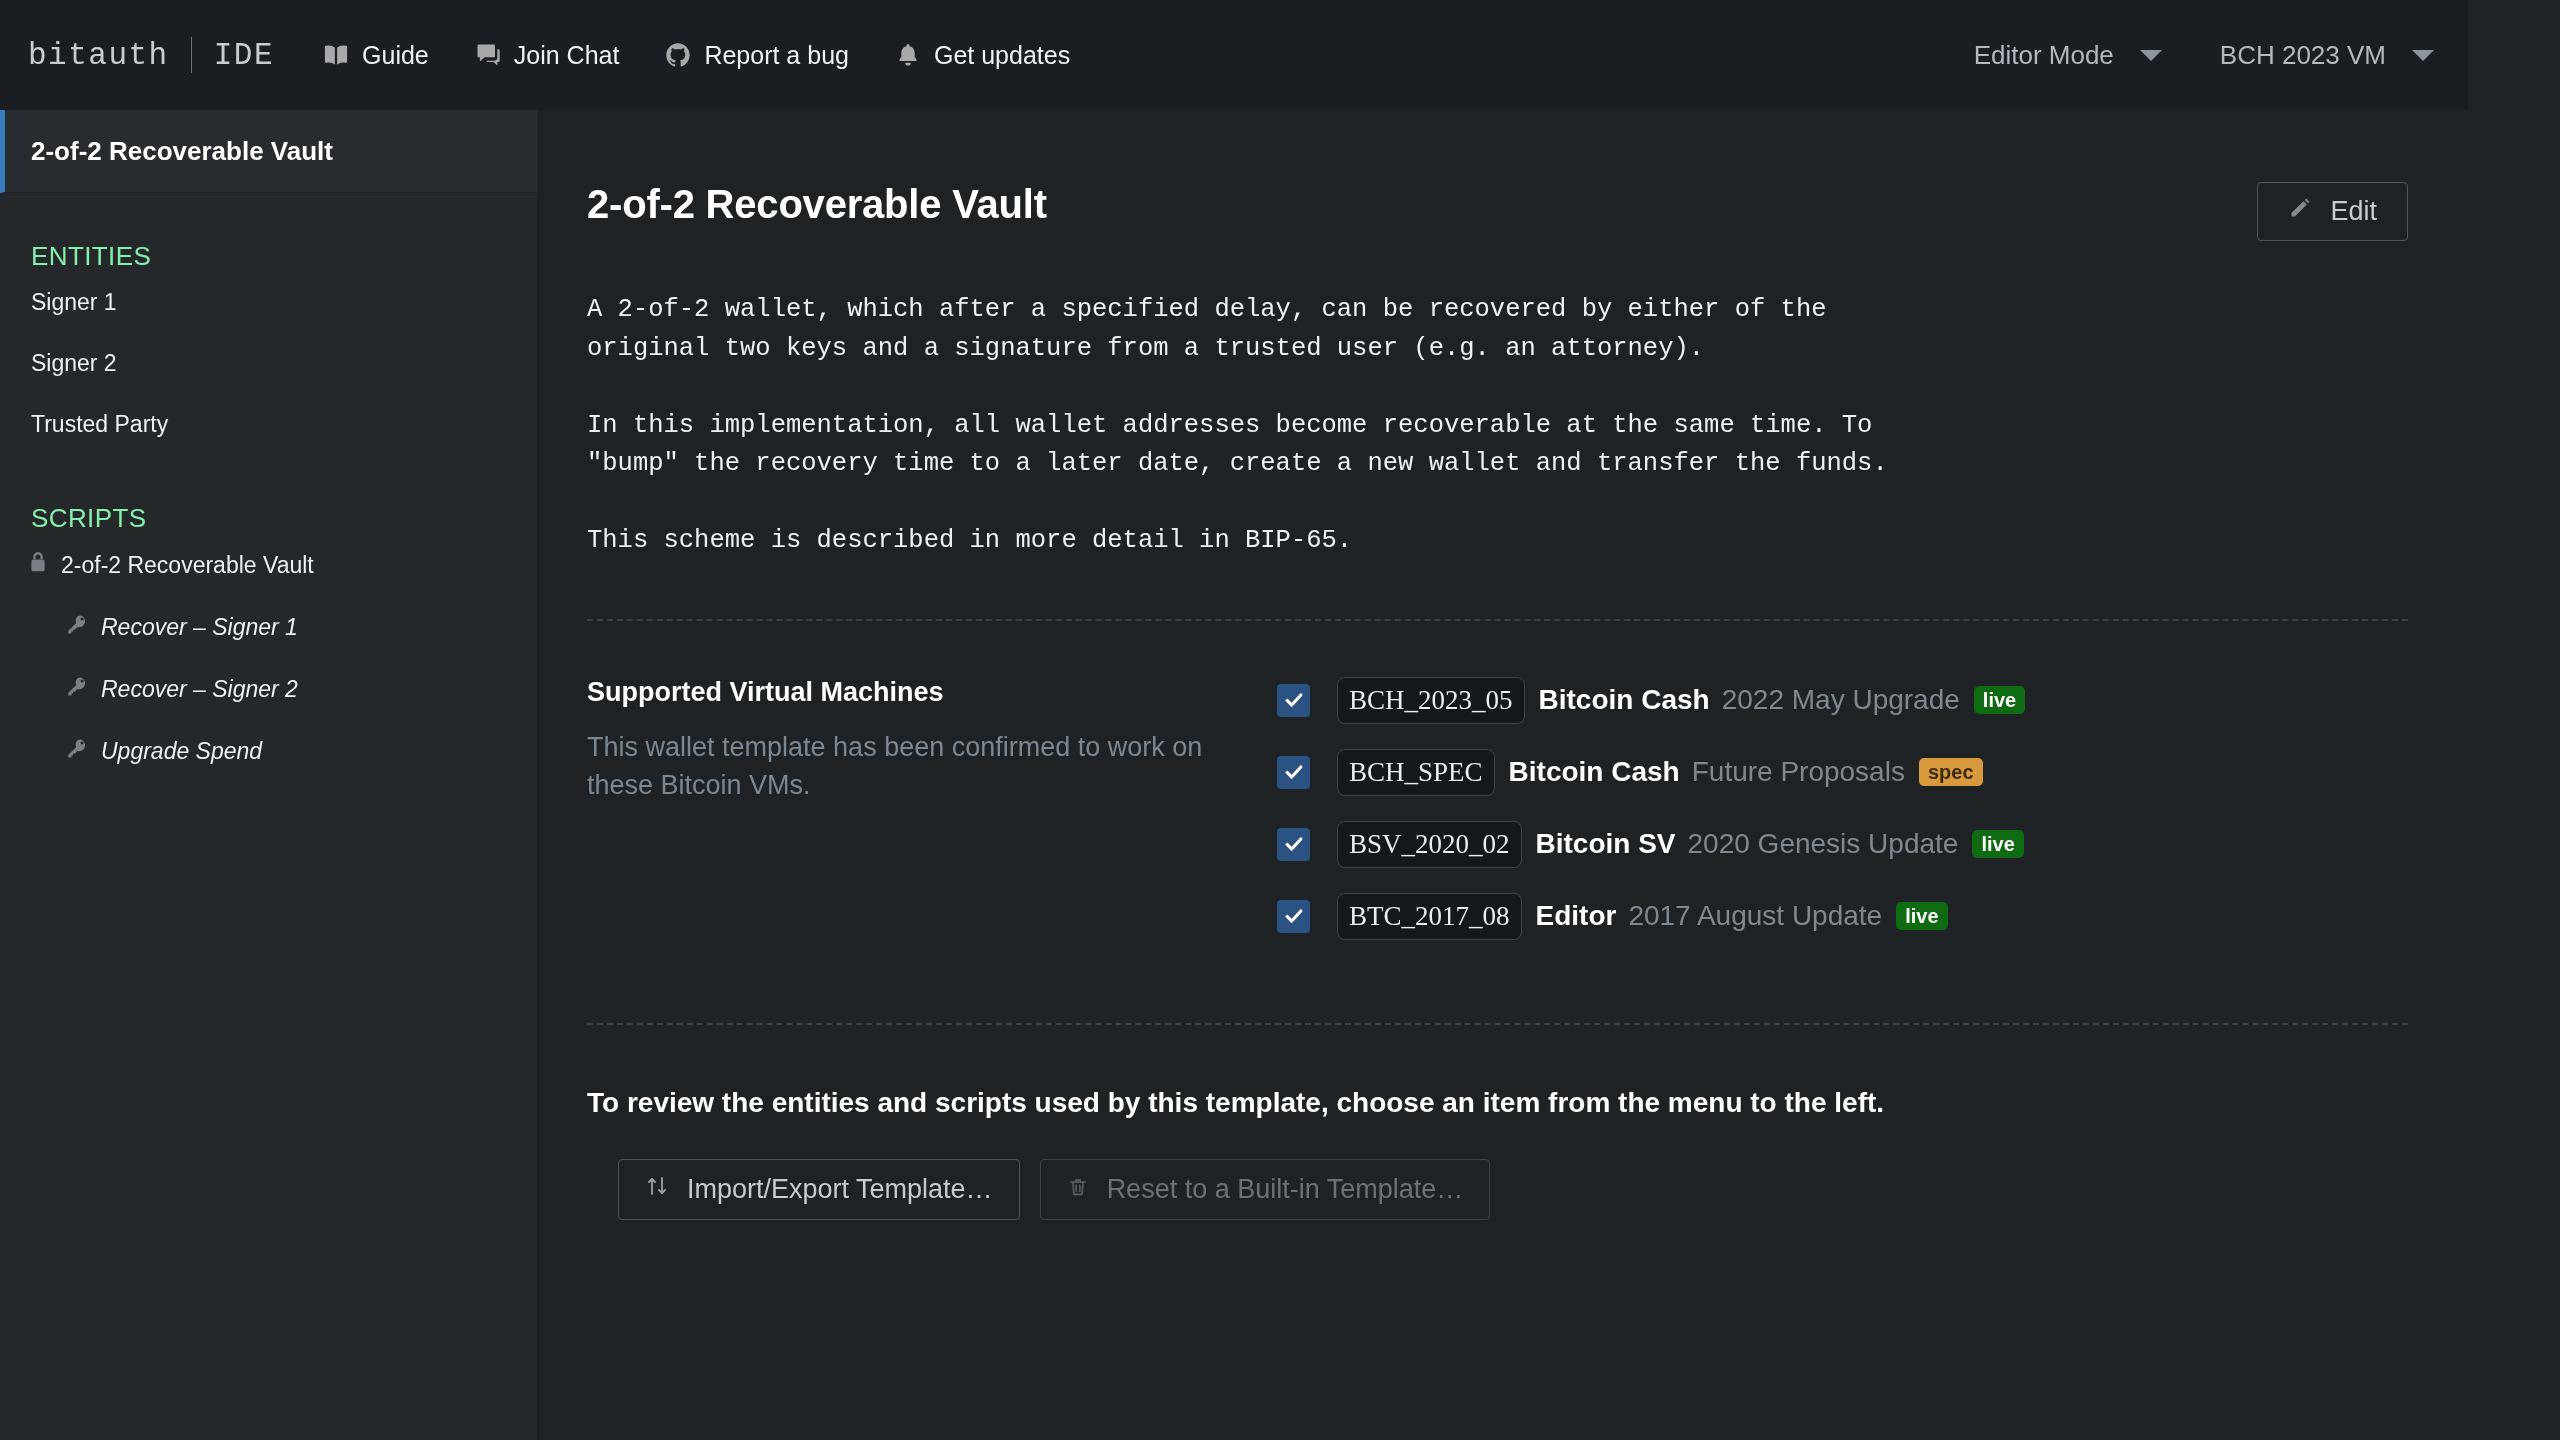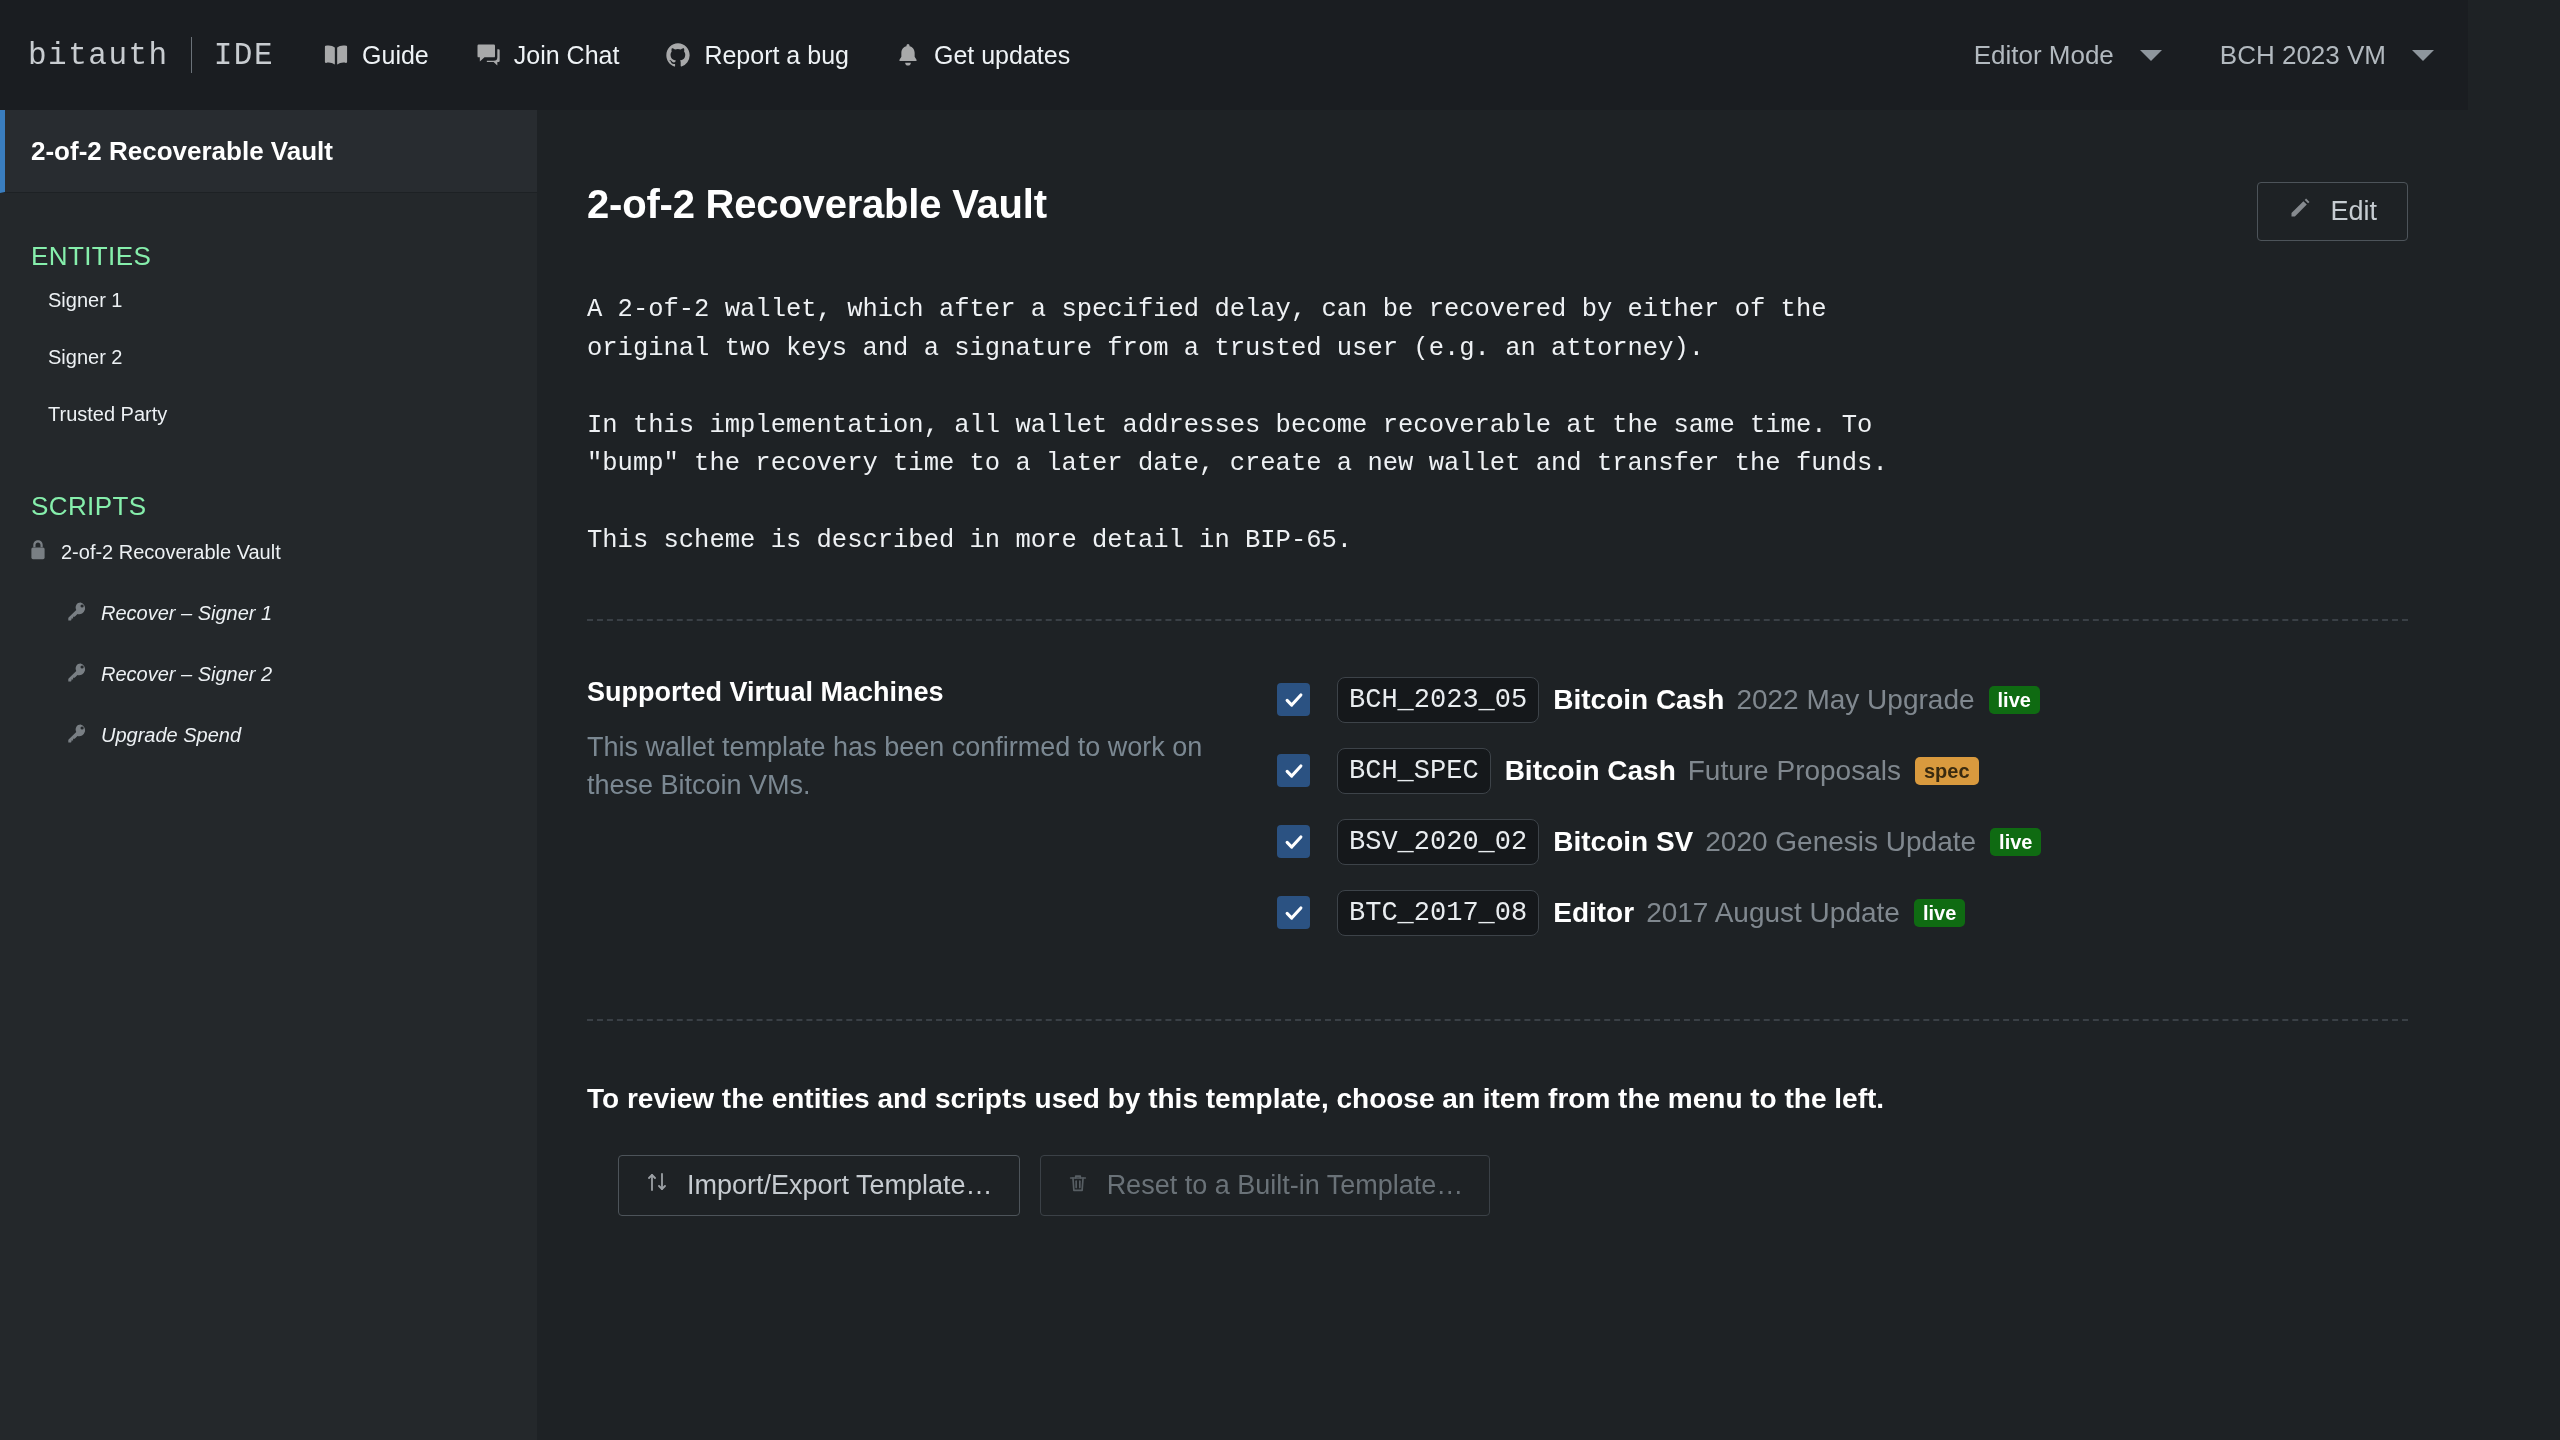--- a/index.html
+++ b/index.html
@@ -73,21 +73,21 @@
     border-left:5px solid var(--blue);
     border-bottom:1px solid #1d2124;
     padding-left:26px;cursor:pointer;
   }
   .template-head span{font-size:26px;font-weight:bold;color:#fff;}
   .section-title{
     color:#86efac;font-size:26px;letter-spacing:.4px;
     padding:48px 0 0 31px;
   }
   .side-item{
-    font-size:20px;color:#edf1f4;padding:17px 0 17px 48px;
+    font-size:23px;color:#edf1f4;padding:17px 0 17px 31px;
     cursor:pointer;display:flex;align-items:center;gap:13px;
     white-space:nowrap;
     text-align:center;
   }
   .side-item.sub{padding-left:66px;font-style:italic;}
   .side-item.lock{padding-left:28px;}
   .ico{display:inline-block;flex:0 0 auto;opacity:.62;}
 
   
   .main{
@@ -130,21 +130,21 @@
     display:flex;align-items:center;gap:0;margin-bottom:25px;
     white-space:nowrap;
   }
   .cbox{
     width:33px;height:33px;flex:0 0 33px;border-radius:4px;
     background:var(--check);display:flex;align-items:center;
     justify-content:center;cursor:pointer;margin-right:27px;
   }
   .cbox svg{display:block;}
   .vm-id{
-    font-family:Liberation Mono, monospace;
+    font-family:Liberation Serif, serif;
     font-size:27px;color:#e9edf0;background:#15181b;
     border:1px solid #3d4349;border-radius:8px;
     padding:7px 11px;margin-right:14px;
   }
   .vm-name{font-size:28px;font-weight:bold;color:#fff;margin-right:12px;}
   .vm-note{font-size:28px;color:#80888f;margin-right:14px;}
   .badge{
     font-size:20px;font-weight:bold;border-radius:5px;
     padding:4px 9px;line-height:1;display:inline-block;
   }

